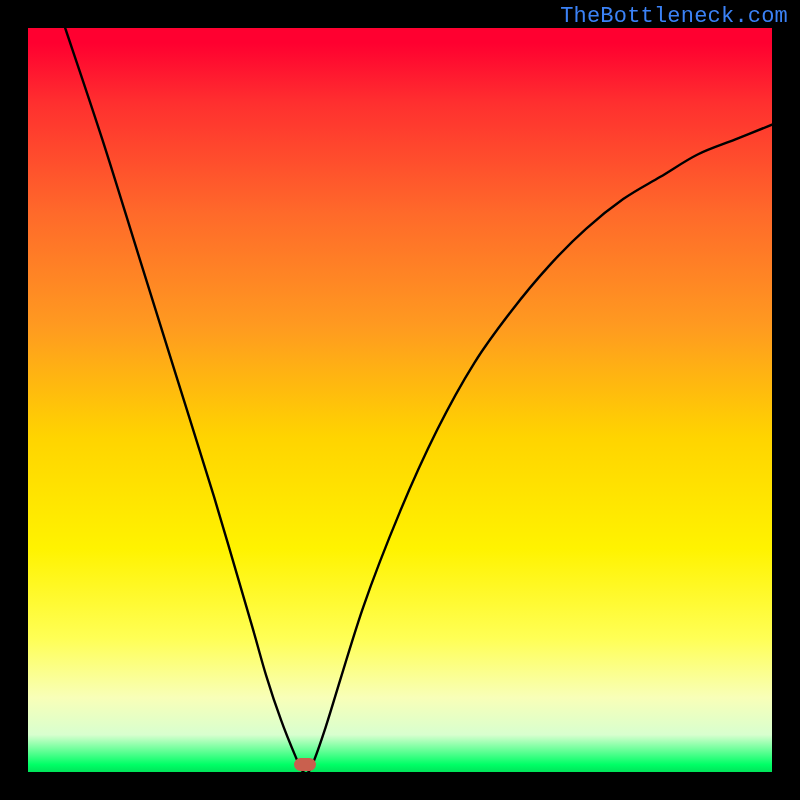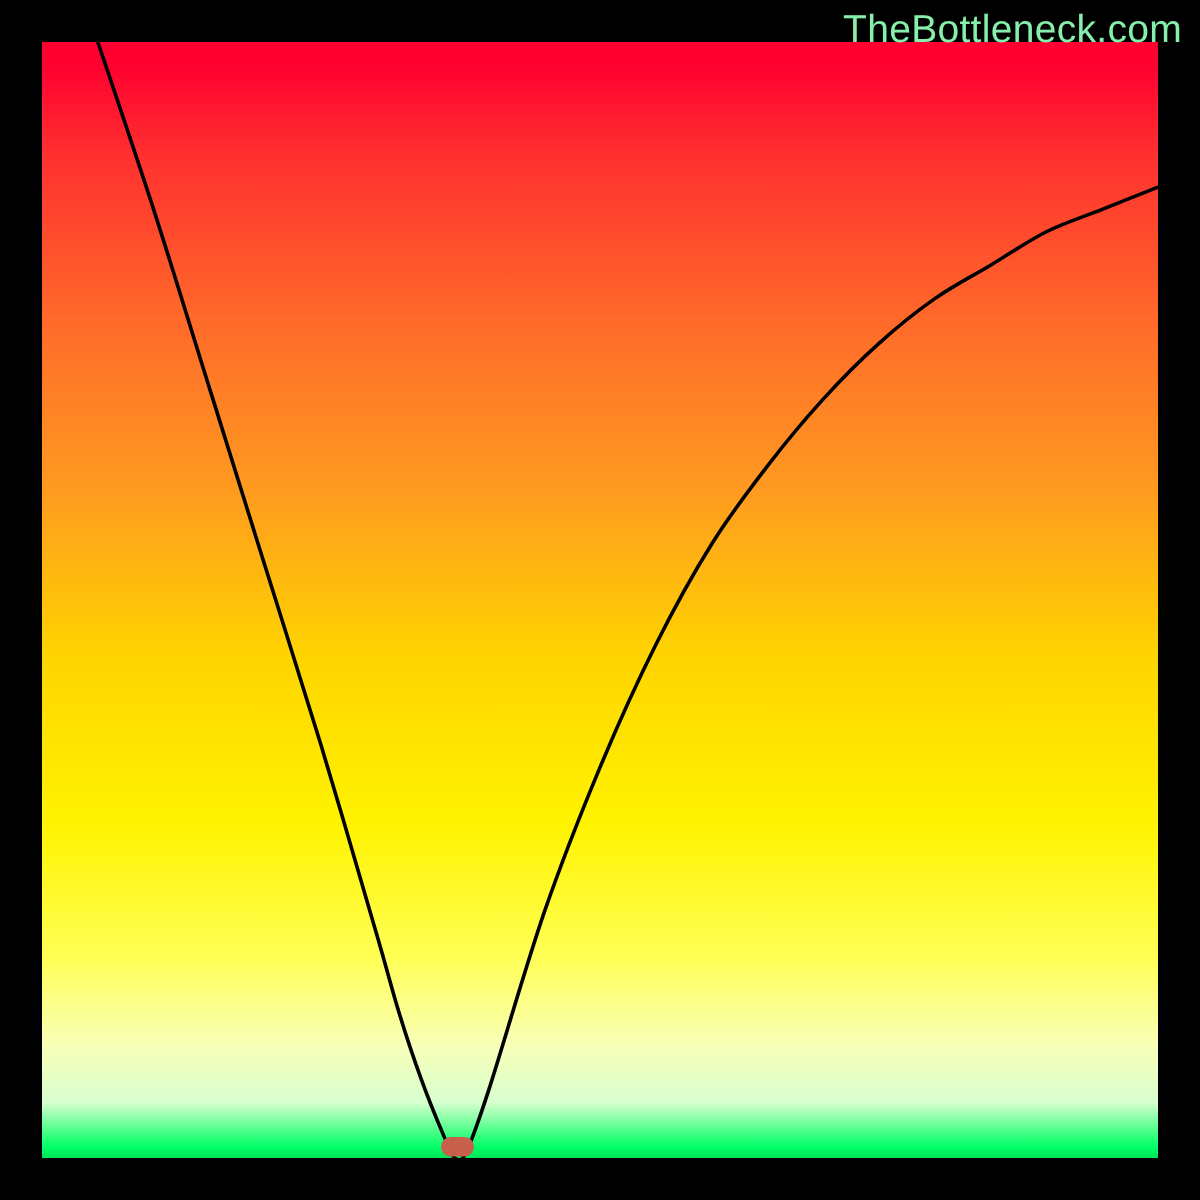--- a/index.html
+++ b/index.html
@@ -7,23 +7,23 @@
   .frame {
     position: relative;
     width: 800px;
     height: 800px;
     background: #000;
   }
   .watermark {
     position: absolute;
     top: 4px;
     right: 12px;
-    font-family: Liberation Sans, sans-serif;
-    font-size: 26px;
-    color: #86efac;
+    font-family: Liberation Mono, monospace;
+    font-size: 22px;
+    color: #3b82f6;
     letter-spacing: 0.2px;
     z-index: 5;
   }
   .plot {
     position: absolute;
     left: 28px;
     top: 28px;
     width: 744px;
     height: 744px;
     overflow: hidden;

